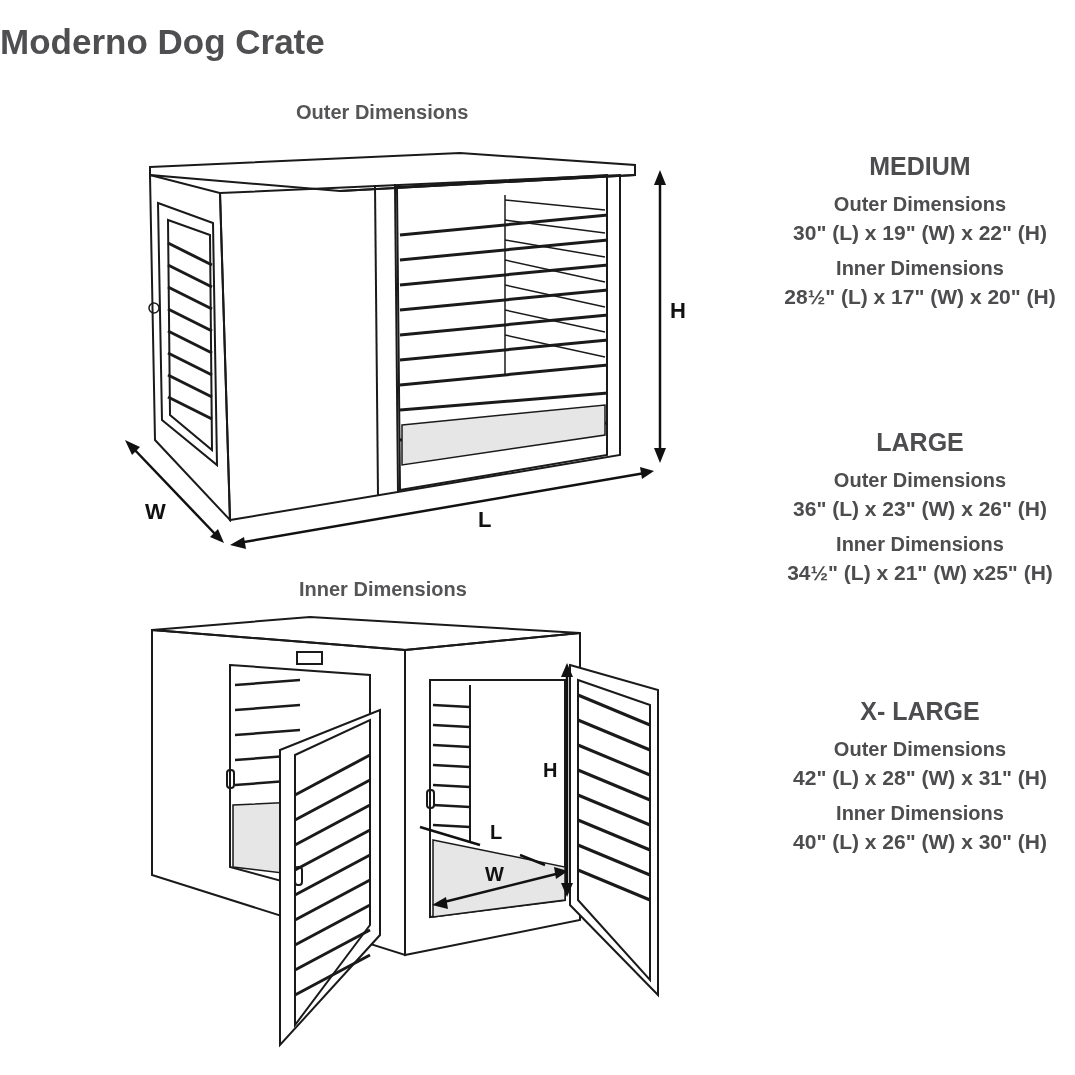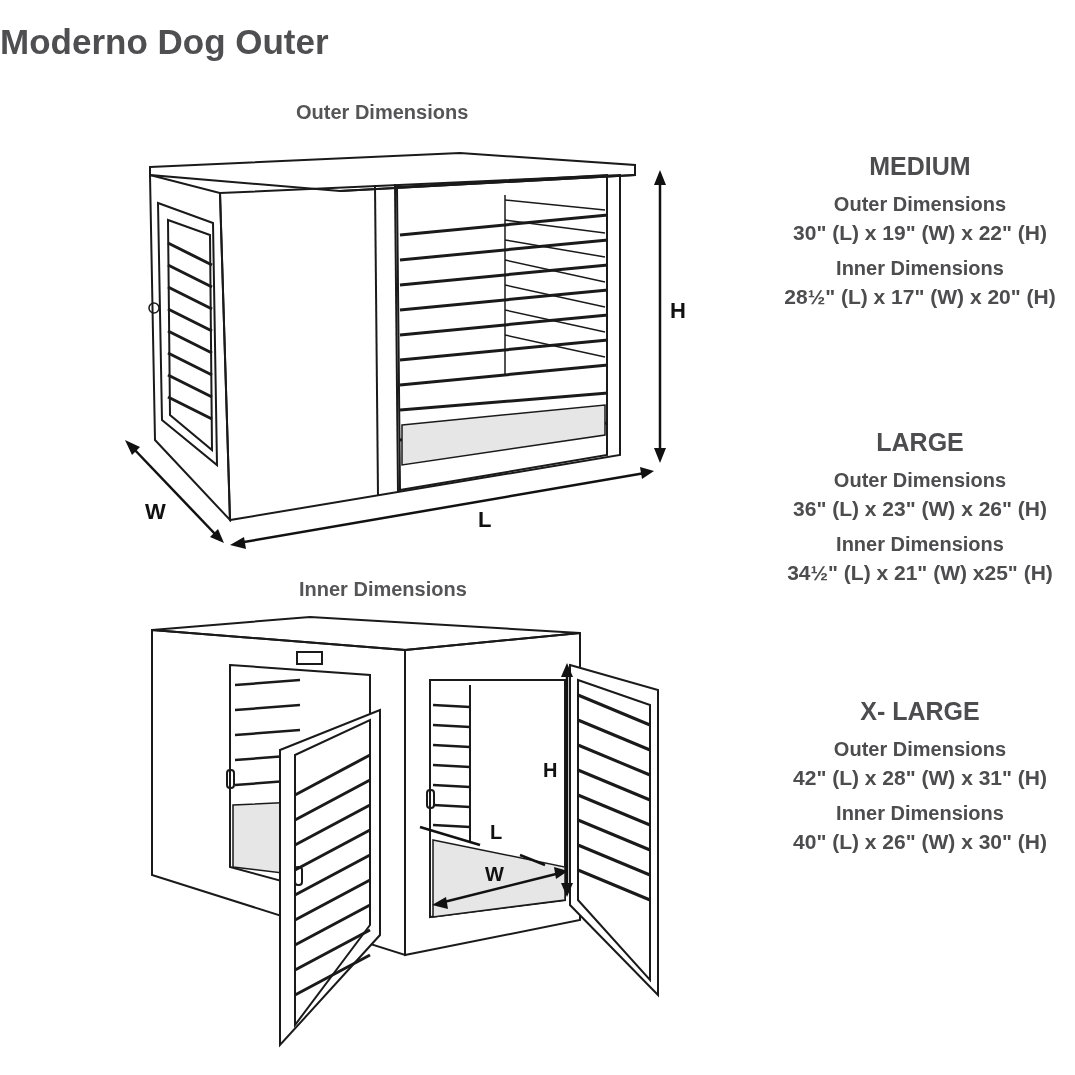--- a/index.html
+++ b/index.html
@@ -11,21 +11,21 @@
   .fig { position:absolute; }
   .spec { position:absolute; left:760px; width:320px; text-align:center; color:#4d4d4f; }
   .spec .size { font-size:25px; font-weight:bold; margin-bottom:10px; }
   .spec .label { font-size:20px; font-weight:bold; line-height:26px; }
   .spec .value { font-size:21px; font-weight:bold; line-height:32px; margin-bottom:6px; white-space:nowrap; }
   svg text { font-family:"Liberation Sans", sans-serif; font-weight:bold; fill:#111; }
 </style>
 </head>
 <body>
 
-<div class="title">Moderno Dog Outer</div>
+<div class="title">Moderno Dog Crate</div>
 
 <div class="fig-caption" style="left:296px; top:101px;">Outer Dimensions</div>
 
 <svg class="fig" style="left:120px; top:135px;" width="580" height="425" viewBox="0 0 580 425">
   <g fill="none" stroke="#1a1a1a" stroke-width="2">
 
     <polygon points="30,32 340,18 515,30 515,40 220,56 30,40"></polygon>
 
     <polygon points="100,58 500,40 500,320 110,385"></polygon>
     <line x1="220" y1="56" x2="515" y2="40"></line>

